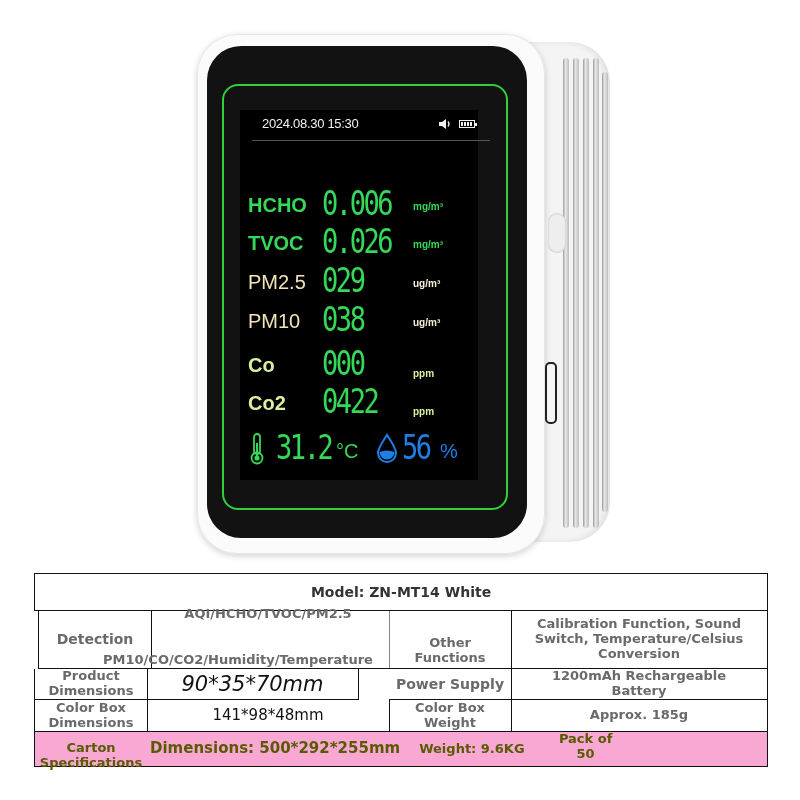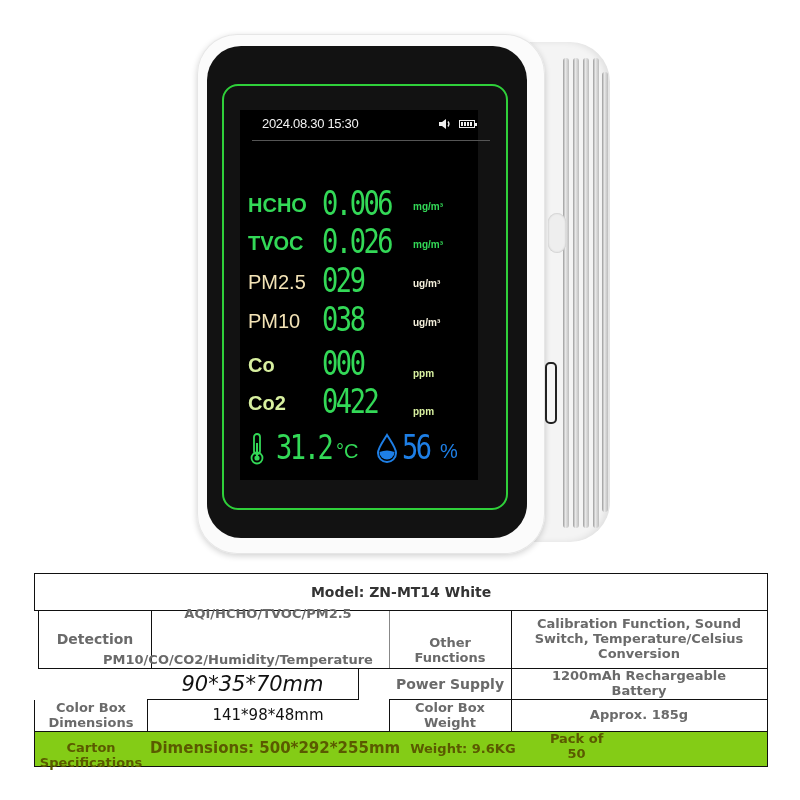--- a/index.html
+++ b/index.html
@@ -37,21 +37,21 @@
   .temp-unit { position:absolute; left:96px; top:12px; font-family:"Liberation Sans", sans-serif; font-size:20px; }
   .drop-icon { position:absolute; left:136px; top:5px; width:22px; height:30px; }
   .hum-val { position:absolute; left:162px; top:0px; font-family:"DejaVu Sans Mono", monospace; font-size:33px; letter-spacing:-3px; transform:scaleX(0.82); transform-origin:left; }
   .hum-unit { position:absolute; left:200px; top:12px; font-family:"Liberation Sans", sans-serif; font-size:20px; }
 
   
   .spec { position:absolute; left:34px; top:573px; width:734px; height:195px; font-family:"DejaVu Sans", sans-serif; font-weight:bold; color:#6a6a6a; }
   .cell { position:absolute; box-sizing:border-box; display:flex; align-items:center; justify-content:center; text-align:center; line-height:1.15; }
   .b { border-color:#111; border-style:solid; border-width:0; }
   .title-cell { left:0; top:0; width:734px; height:38px; border-width:1.5px; color:#333; font-size:14px; }
-  .yellow { background:#84cc16; color:#5a5a00; }
+  .yellow { background:#f9a8d4; color:#5a5a00; }
 </style>
 </head>
 <body>
 
 <div class="device">
   <div class="shell-side"></div>
   <div class="vent" style="left:563px"></div>
   <div class="vent" style="left:573px"></div>
   <div class="vent" style="left:583px"></div>
   <div class="vent" style="left:593px"></div>
@@ -135,28 +135,29 @@
   <div class="cell b title-cell">Model: ZN-MT14 White</div>
 
   <div class="cell b" style="left:4px;top:38px;width:114px;height:58px;border-left-width:1.5px;border-bottom-width:1.5px;border-right-width:1.5px;font-size:14px;">Detection</div>
   <div class="cell b" style="left:113px;top:38px;width:243px;height:58px;border-bottom-width:1.5px;border-right-width:1px;border-right-color:#888;flex-direction:column;justify-content:space-between;font-size:13px;">
     <span style="margin-top:-4px">AQI/HCHO/TVOC/PM2.5</span>
     <span style="margin-left:-60px;margin-top:2px">PM10/CO/CO2/Humidity/Temperature</span>
   </div>
   <div class="cell b" style="left:355px;top:38px;width:123px;height:58px;border-bottom-width:1.5px;border-right-width:1.5px;font-size:13px;padding:0 22px;padding-top:22px;">Other Functions</div>
   <div class="cell b" style="left:477px;top:38px;width:257px;height:58px;border-bottom-width:1.5px;border-right-width:1.5px;font-size:13px;padding:0 8px;">Calibration Function, Sound Switch, Temperature/Celsius Conversion</div>
 
+  <div class="cell b" style="left:0;top:96px;width:114px;height:31px;border-left-width:1.5px;border-bottom-width:1.5px;border-right-width:1.5px;font-size:13px;padding:0 10px;">Product Dimensions</div>
   <div class="cell b" style="left:113px;top:96px;width:212px;height:31px;border-bottom-width:1.5px;border-right-width:1.5px;font-size:21px;color:#111;font-weight:normal;font-style:italic;">90*35*70mm</div>
   <div class="cell b" style="left:355px;top:96px;width:123px;height:31px;border-bottom-width:1.5px;border-right-width:1.5px;font-size:14px;">Power Supply</div>
   <div class="cell b" style="left:477px;top:96px;width:257px;height:31px;border-bottom-width:1.5px;border-right-width:1.5px;font-size:13px;padding:0 40px;">1200mAh Rechargeable Battery</div>
 
   <div class="cell b" style="left:0;top:127px;width:114px;height:31px;border-left-width:1.5px;border-right-width:1.5px;font-size:13px;padding:0 10px;">Color Box Dimensions</div>
   <div class="cell b" style="left:113px;top:127px;width:243px;height:31px;border-right-width:1.5px;font-size:15px;color:#111;font-weight:normal;">141*98*48mm</div>
   <div class="cell b" style="left:355px;top:127px;width:123px;height:31px;border-right-width:1.5px;font-size:13px;padding:0 22px;">Color Box Weight</div>
   <div class="cell b" style="left:477px;top:127px;width:257px;height:31px;border-right-width:1.5px;font-size:13px;">Approx. 185g</div>
 
   <div class="cell b yellow" style="left:0;top:158px;width:114px;height:36px;border-left-width:1.5px;border-top-width:1px;border-bottom-width:1.5px;border-right-width:1.5px;font-size:13px;padding:0 4px;padding-top:14px;">Carton Specifications</div>
   <div class="cell b yellow" style="left:113px;top:158px;width:621px;height:36px;border-top-width:1px;border-bottom-width:1.5px;border-right-width:1.5px;justify-content:flex-start;">
     <span style="font-size:15px;margin-left:3px;">Dimensions: 500*292*255mm</span>
-    <span style="font-size:13px;margin-left:10px;">Weight: 9.6KG</span>
+    <span style="font-size:13px;margin-left:19px;">Weight: 9.6KG</span>
     <span style="font-size:13px;margin-left:26px;width:70px;text-align:center;margin-top:-4px;">Pack of 50</span>
   </div>
 </div>
 
 </body></html>

